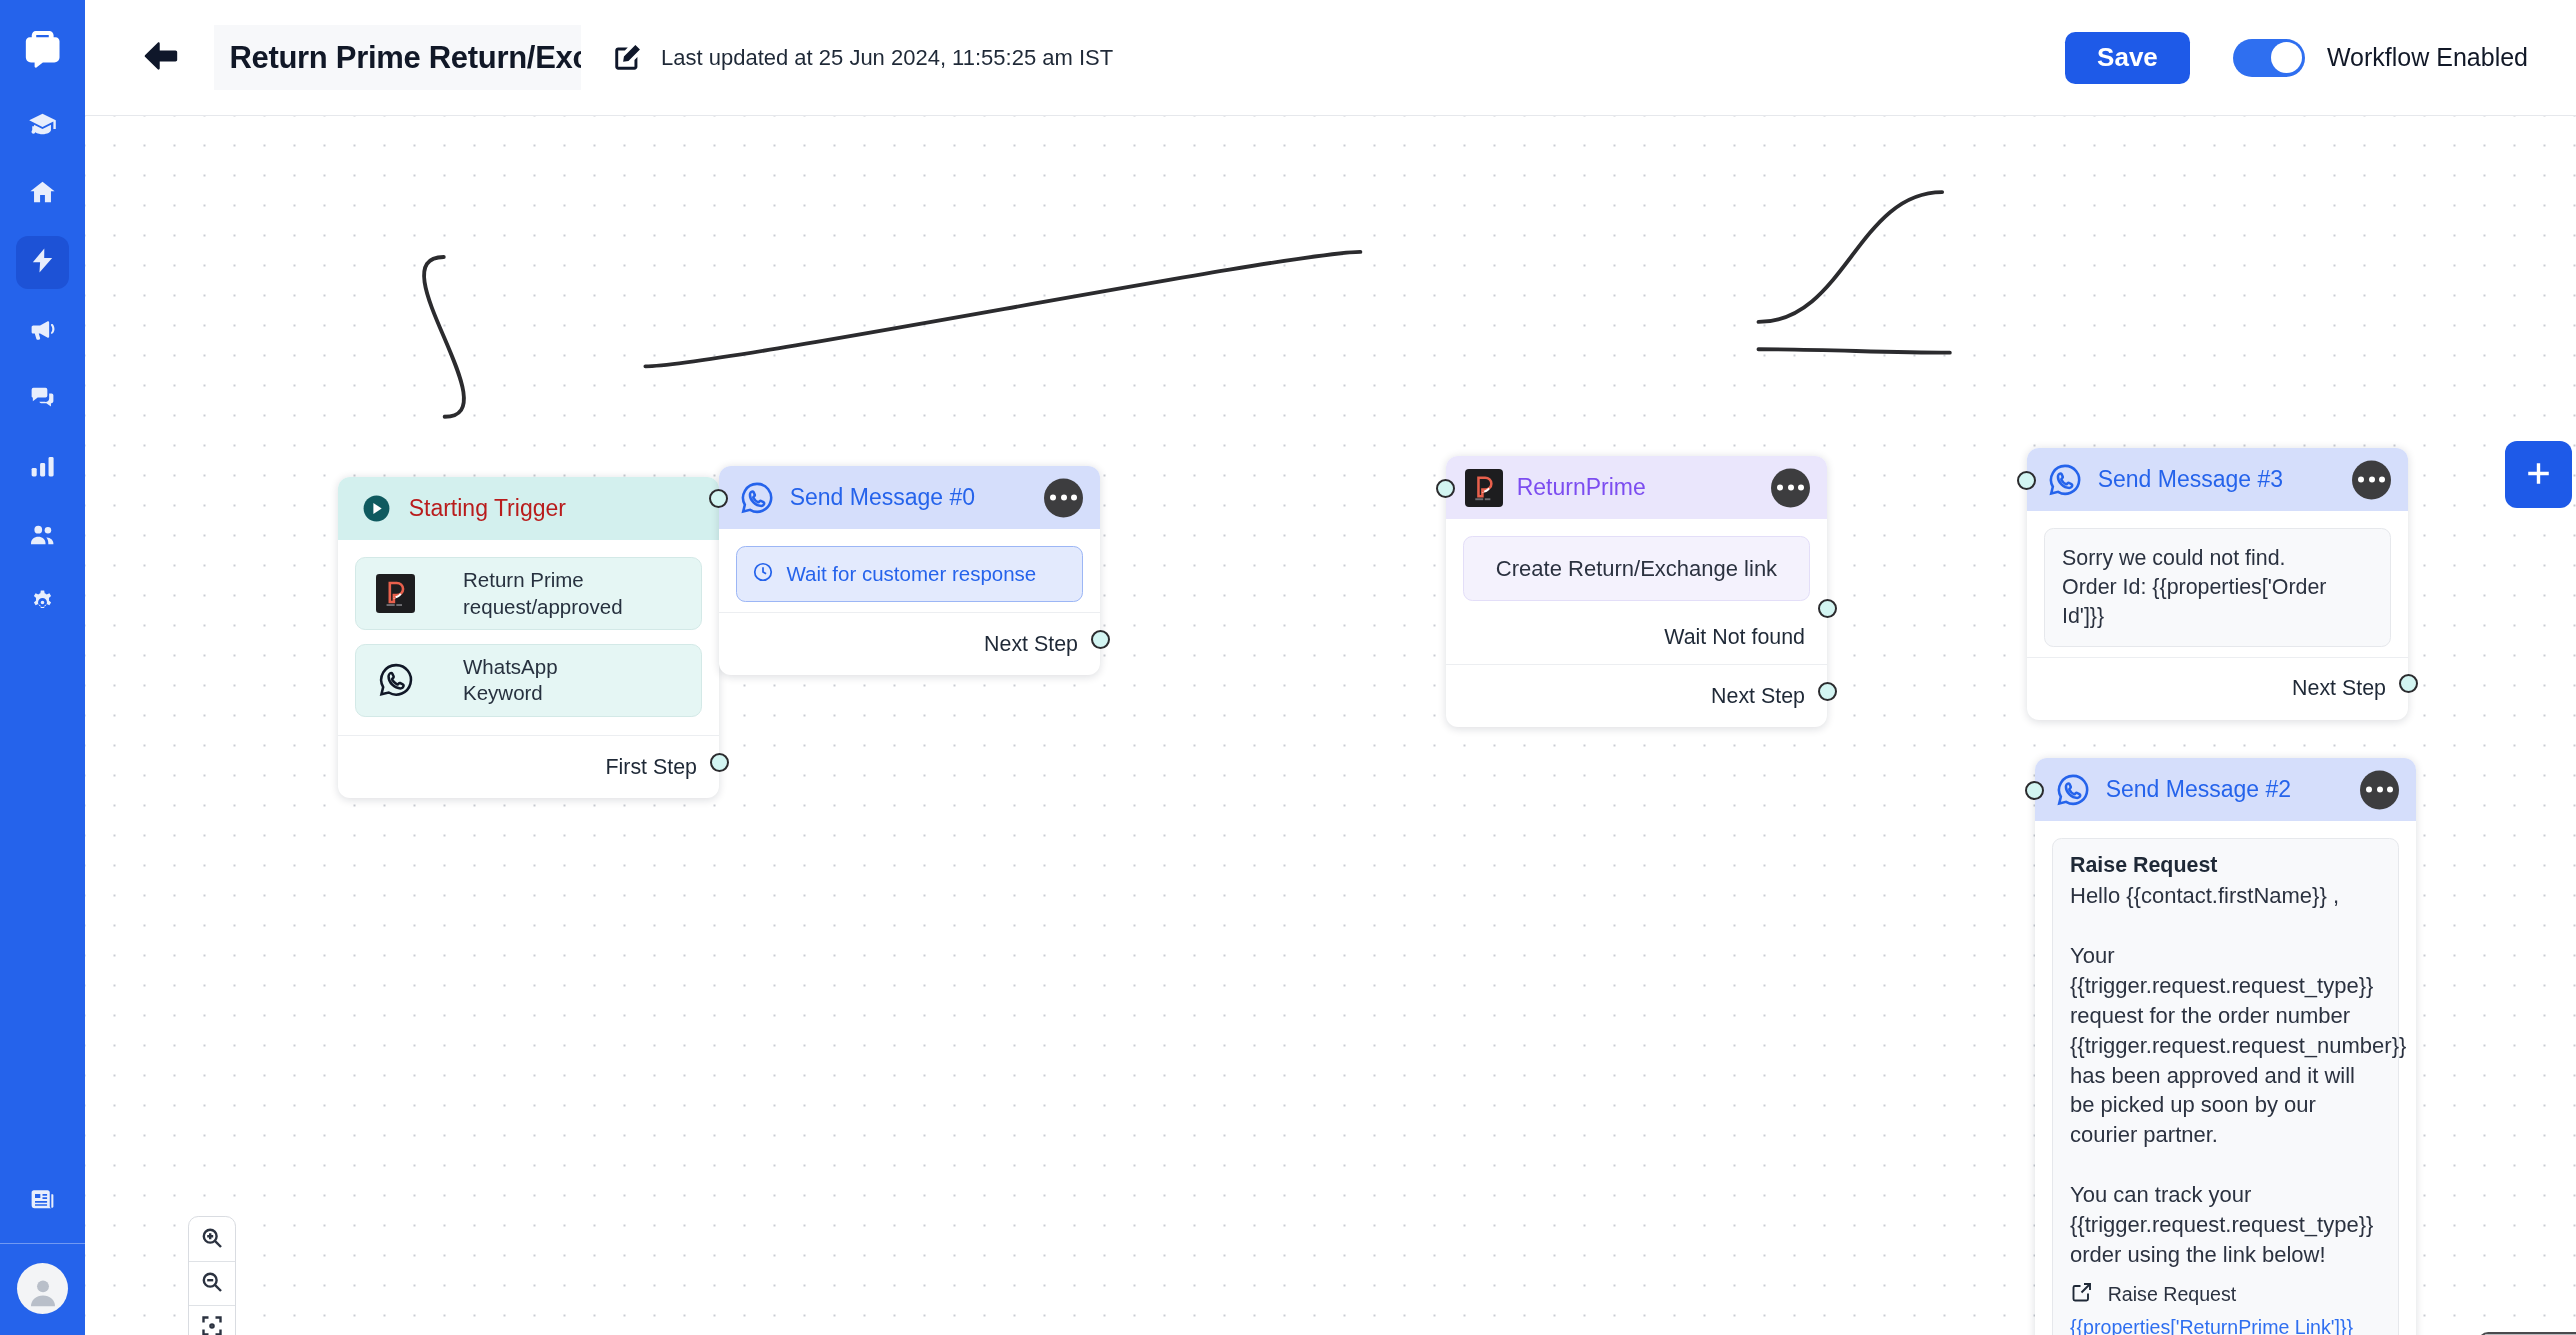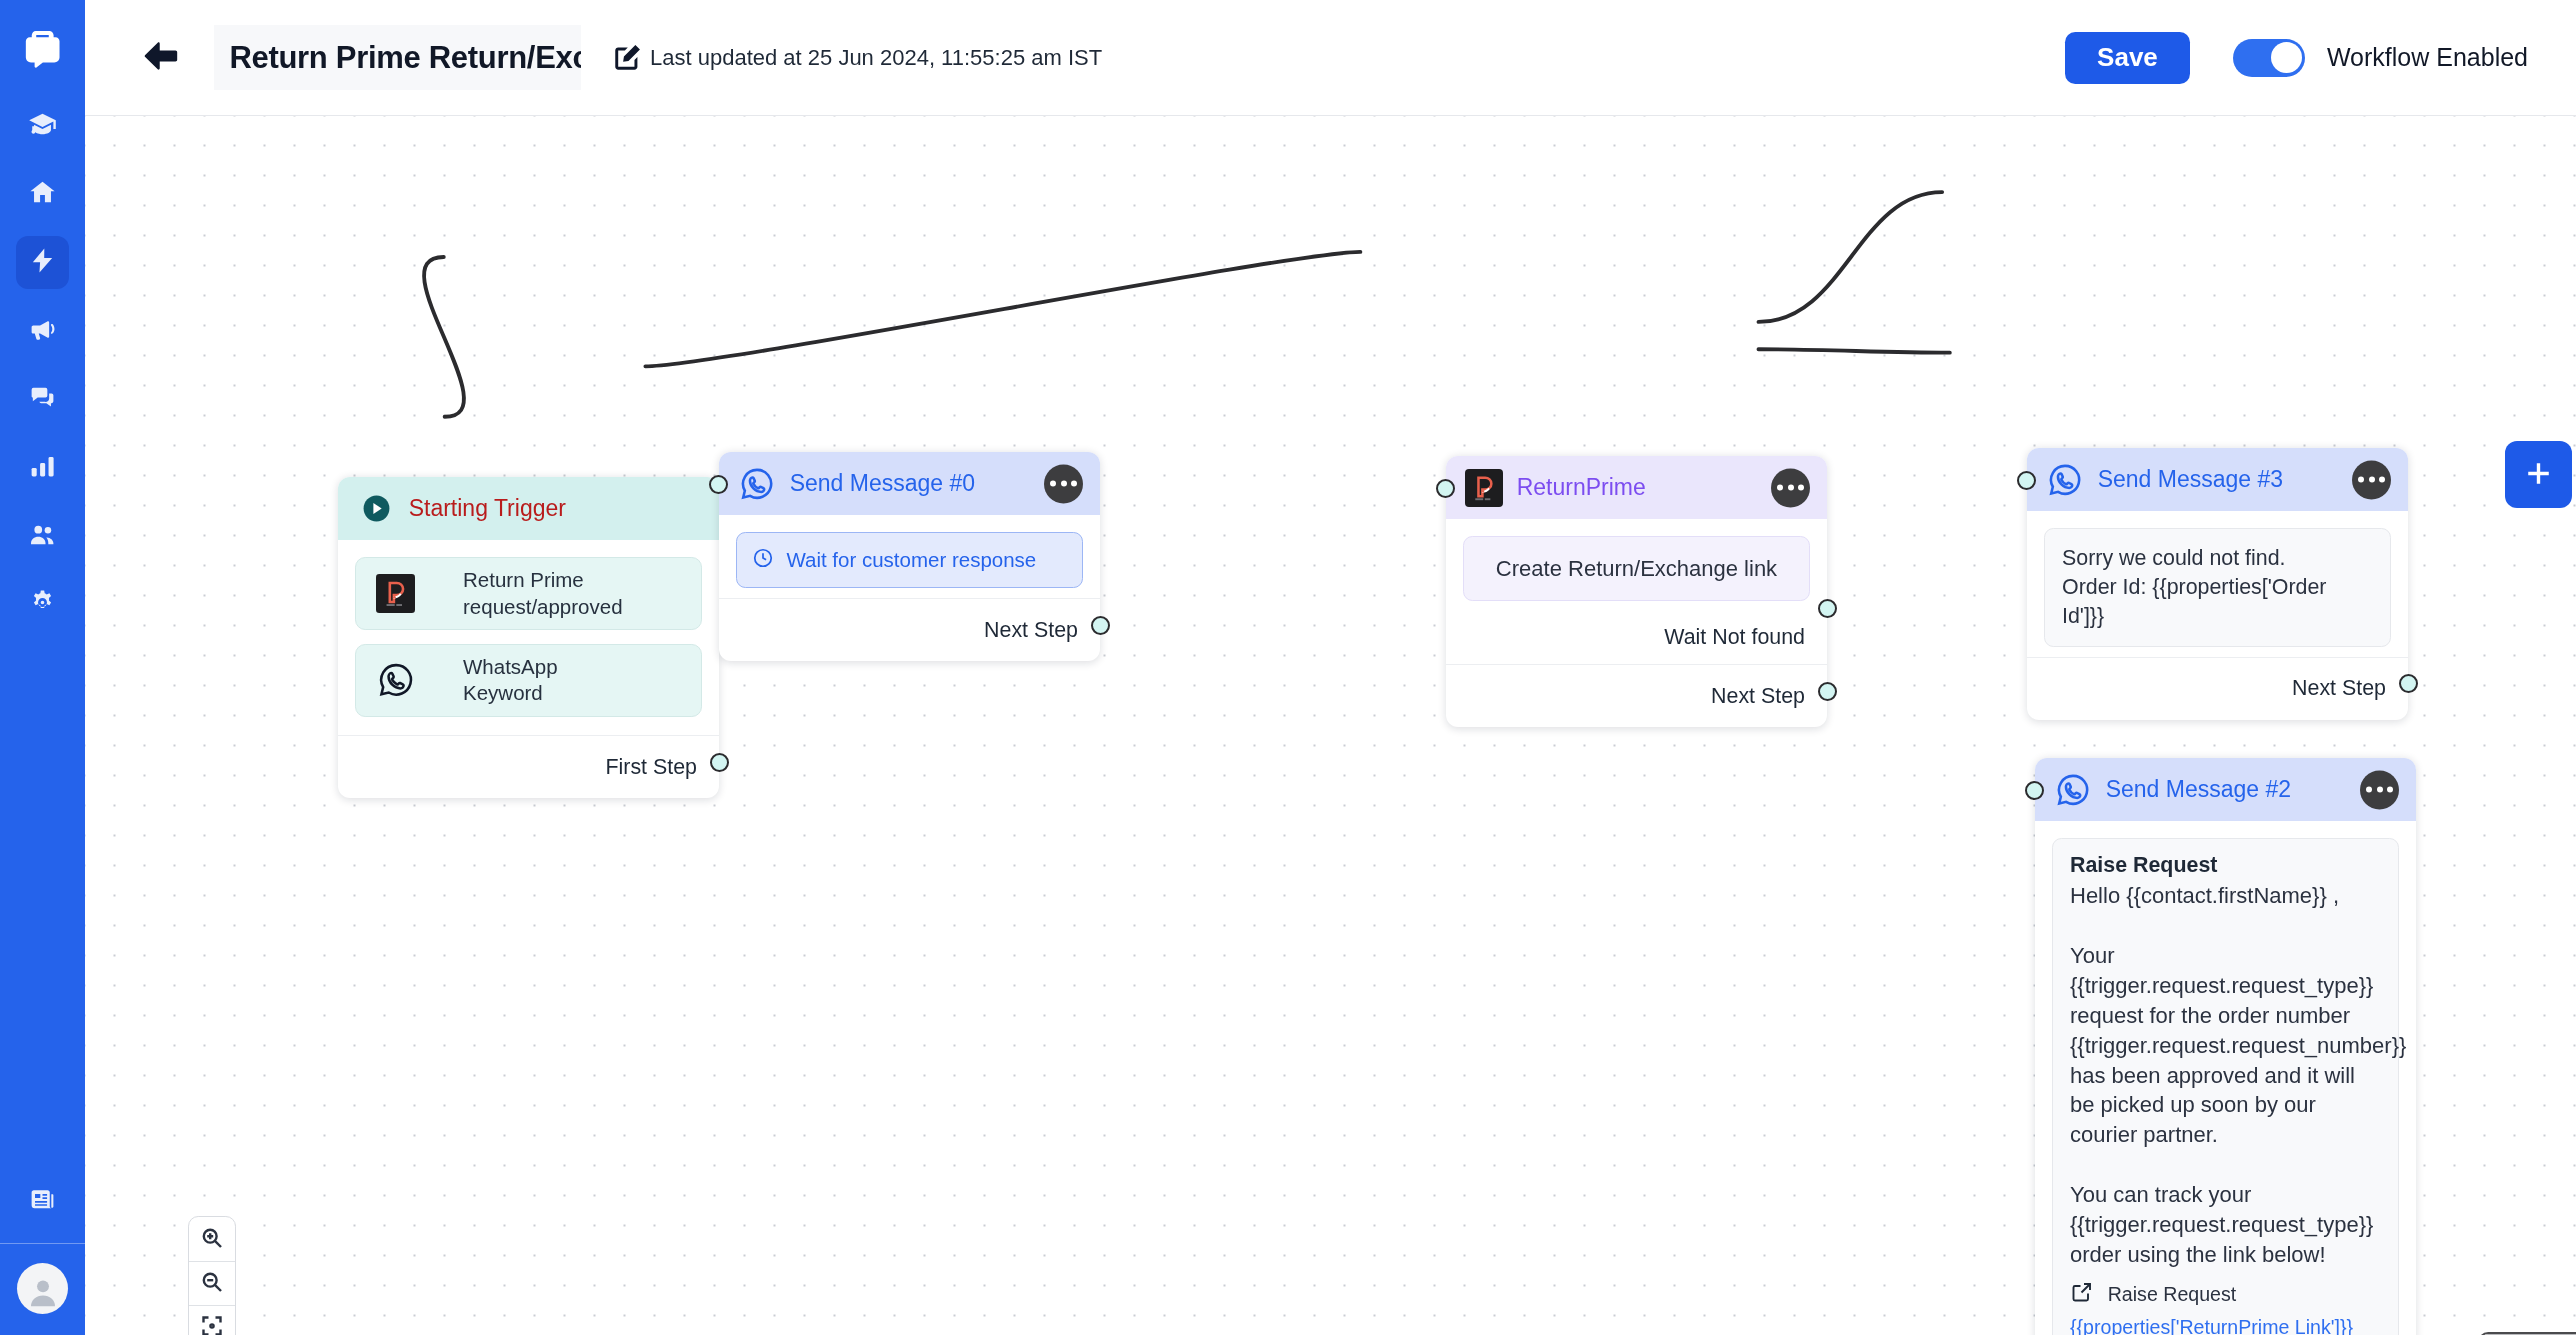--- a/index.html
+++ b/index.html
@@ -71,21 +71,21 @@
     letter-spacing: -0.3px;
     white-space: nowrap; overflow: hidden;
   }
   #edit-title-icon {
     margin-left: 29px; width: 34px; height: 34px;
     display: flex; align-items: center; justify-content: center;
     cursor: pointer;
   }
   #edit-title-icon svg { width: 32px; height: 32px; fill: #0f172a; }
   #last-updated {
-    margin-left: 6px;
+    margin-left: 17px;
     font-size: 22px; color: #1f2937;
   }
   .topbar-spacer { flex: 1 1 auto; }
   #save-button {
     width: 125px; height: 52px; border-radius: 10.2px;
     background: #1e5ae8; color: #ffffff;
     font-size: 26px; font-weight: bold;
     display: flex; align-items: center; justify-content: center;
     cursor: pointer; border: none;
     font-family: "Liberation Sans", sans-serif;
@@ -194,21 +194,21 @@
   }
   .trigger-chip .chip-text {
     margin-left: 19px;
     font-size: 20.5px; color: #27313f; line-height: 1.28;
   }
 
   
   .node-wa .node-header { background: #d5defb; }
   .node-wa .hdr-title { color: #2563eb; }
 
-  #node-sm0 { left: 634px; top: 336px; width: 381px; }
+  #node-sm0 { left: 634px; top: 350px; width: 381px; }
   .field-box {
     background: #f7f8fa;
     border: 0.9px solid #e6e8ec;
     border-radius: 9.4px;
     min-height: 56px;
     display: flex; align-items: center;
     padding: 10.2px 15.4px;
     font-size: 21.4px; color: #2b3240;
     margin-bottom: 13.7px;
   }

